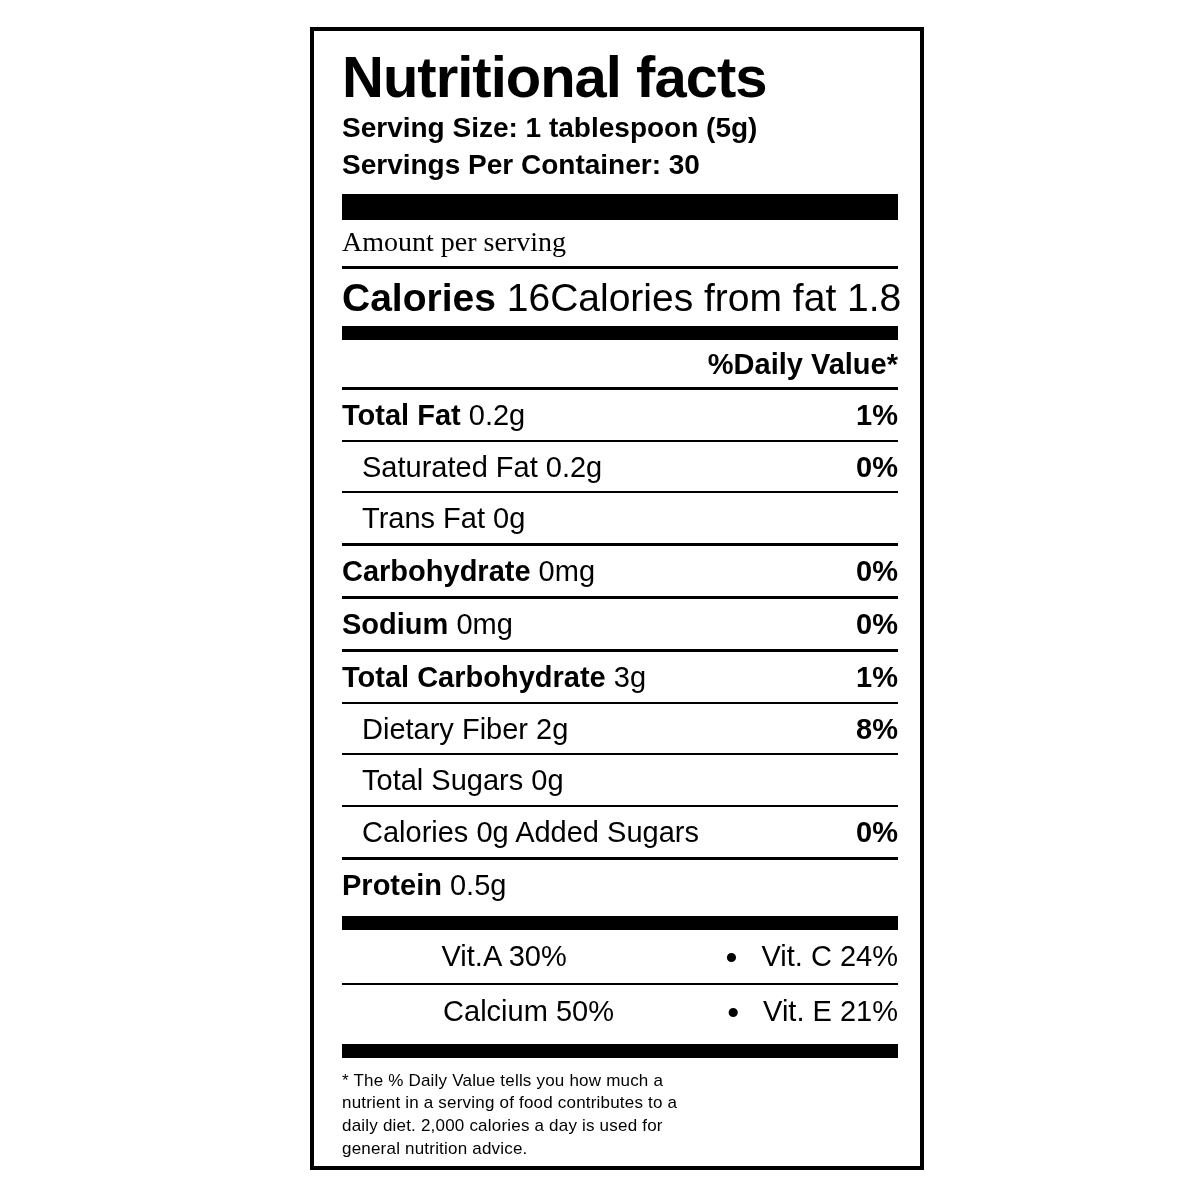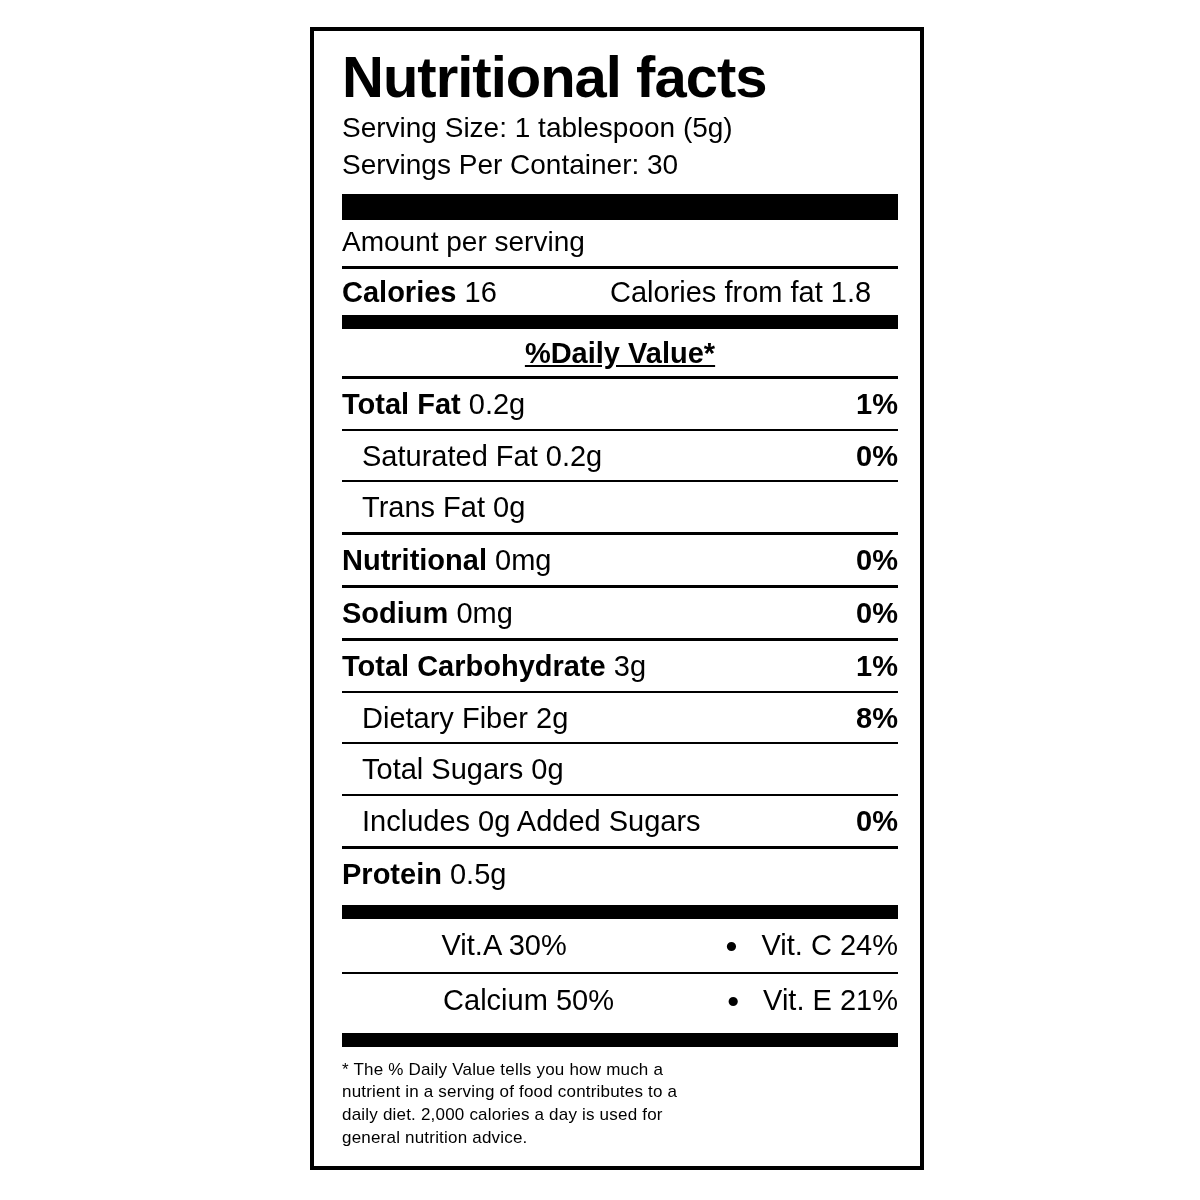--- a/index.html
+++ b/index.html
@@ -47,20 +47,21 @@
     letter-spacing: -1px;
     line-height: 1.05;
     margin: 0 0 2px 0;
     white-space: nowrap;
   }
 
   .serving-line {
     font-size: 28px;
     line-height: 1.32;
     white-space: nowrap;
+    font-weight: bold;
   }
 
   
   .rule-thick {
     height: 26px;
     background: #000000;
     margin-top: 10px;
   }
   .rule-mid {
     height: 14px;
@@ -71,56 +72,56 @@
     background: #000000;
   }
   .rule-hair {
     height: 2px;
     background: #000000;
   }
 
   .amount-row {
     font-size: 28px;
     padding: 6px 0 8px 0;
+    font-family: Liberation Serif, serif;
   }
 
   .row {
     display: flex;
     align-items: baseline;
     justify-content: space-between;
     font-size: 29px;
     padding: 8px 0 7px 0;
     line-height: 1.2;
   }
   .row .left { white-space: nowrap; }
   .row .right { white-space: nowrap; font-weight: bold; }
 
   .b { font-weight: bold; }
   .indent1 { padding-left: 20px; }
 
   .cal-row {
     display: flex;
     align-items: baseline;
-    font-size: 29px;
+    font-size: 39px;
     padding: 7px 0 6px 0;
   }
   .cal-row .cal-left {
     width: 268px;
     white-space: nowrap;
   }
   .cal-row .cal-right {
     white-space: nowrap;
   }
 
   .dv-row {
-    text-align: center;
+    text-align: right;
     font-size: 29px;
     font-weight: bold;
     padding: 8px 0 6px 0;
-    text-decoration: underline;
   }
 
   
   .vit-row {
     display: flex;
     align-items: center;
     font-size: 29px;
     padding: 10px 0 9px 0;
     justify-content: flex-end;
   }
@@ -207,21 +208,21 @@
           <span>Trans Fat</span>
           <span>0g</span>
         </div>
         <div class="right"></div>
       </div>
 
       <div class="rule-thin"></div>
 
       <div class="row">
         <div class="left">
-          <span class="b">Nutritional</span>
+          <span class="b">Carbohydrate</span>
           <span>0mg</span>
         </div>
         <div class="right">0%</div>
       </div>
 
       <div class="rule-thin"></div>
 
       <div class="row">
         <div class="left">
           <span class="b">Sodium</span>
@@ -257,21 +258,21 @@
           <span>Total Sugars</span>
           <span>0g</span>
         </div>
         <div class="right"></div>
       </div>
 
       <div class="rule-hair"></div>
 
       <div class="row">
         <div class="left indent1">
-          <span>Includes 0g Added Sugars</span>
+          <span>Calories 0g Added Sugars</span>
           <span></span>
         </div>
         <div class="right">0%</div>
       </div>
 
       <div class="rule-thin"></div>
 
       <div class="row">
         <div class="left">
           <span class="b">Protein</span>

